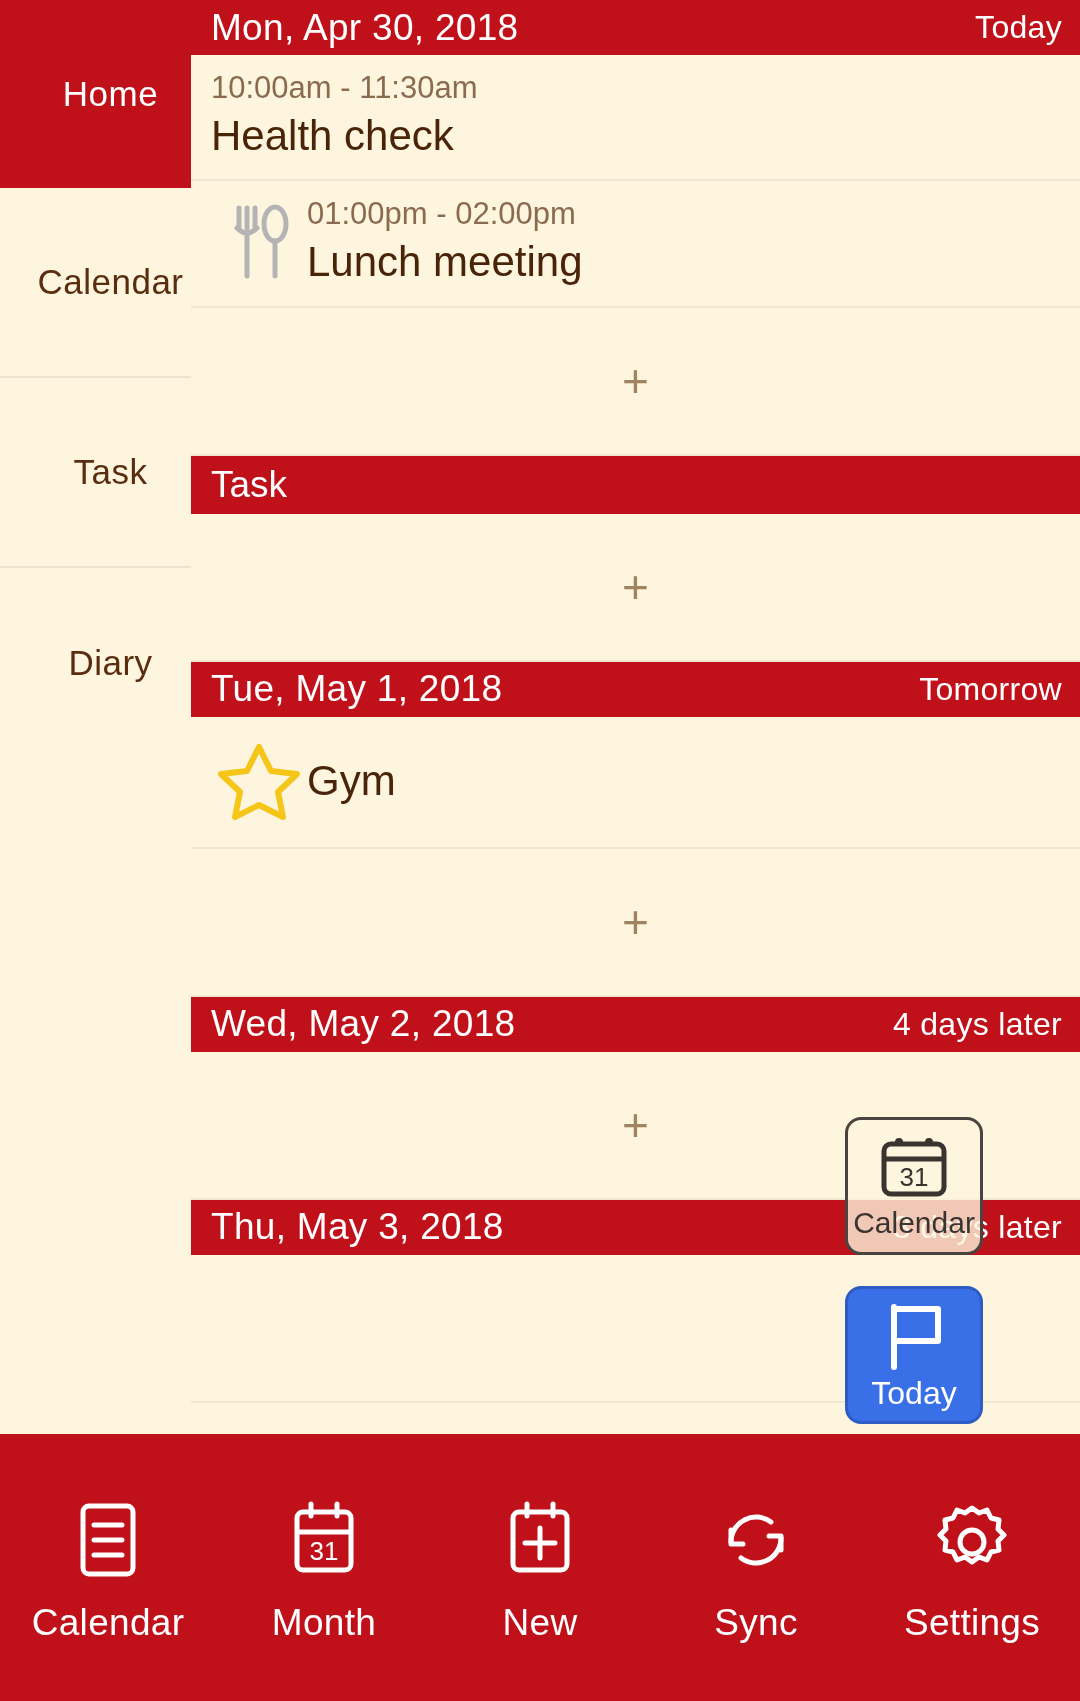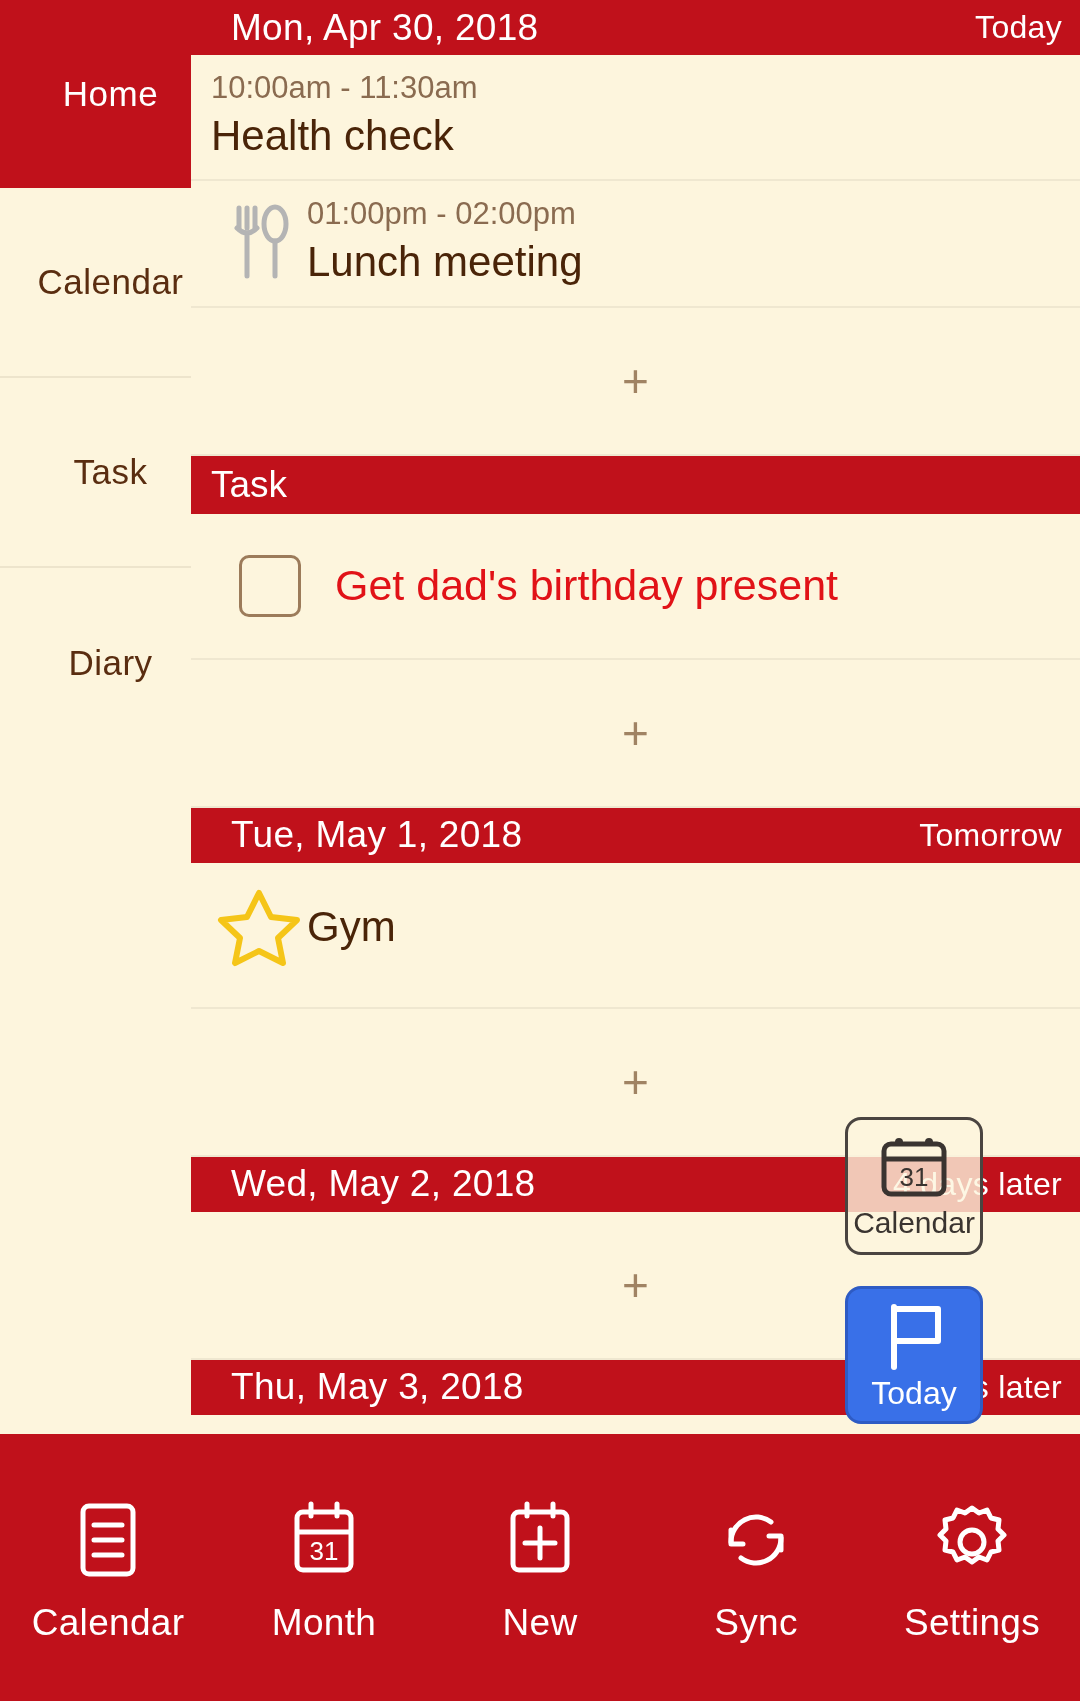--- a/index.html
+++ b/index.html
@@ -35,21 +35,21 @@
     background:#FDF5DD;
     overflow:hidden;
   }
 
   .date-bar {
     height:55px; background:#C0111B;
     display:flex; align-items:center; justify-content:space-between;
     padding:0 18px 0 20px;
     color:#FFFFFF;
   }
-  .date-bar .dleft { font-size:37px; letter-spacing:0.3px;margin-left:20px; }
+  .date-bar .dleft { font-size:37px; letter-spacing:0.3px; }
   .date-bar .dright { font-size:32px; letter-spacing:0.3px; }
 
   .sect-bar {
     height:58px; background:#C0111B;
     display:flex; align-items:center;
     padding:0 20px; color:#FFFFFF; font-size:37px;
   }
 
   .event {
     background:#FDF5DD;
@@ -181,35 +181,31 @@
     </div>
 
     <div class="add-row tall">
       <span class="plus">+</span>
     </div>
 
     <div class="sect-bar">
       <span>Task</span>
     </div>
 
-    <div class="task-row">
-      <span class="chk"></span>
-      <span class="task-label">Get dad's birthday present</span>
-    </div>
 
     <div class="add-row tall">
       <span class="plus">+</span>
     </div>
 
     <div class="date-bar">
       <span class="dleft">Tue, May 1, 2018</span>
       <span class="dright">Tomorrow</span>
     </div>
 
-    <div class="event" style="padding-top:24px;padding-bottom:40px;">
+    <div class="event" style="padding-top:24px;padding-bottom:26px;">
       <div class="icon-slot">
         <svg class="star-ic" viewBox="0 0 86 80">
           <path d="M43 6 L55 30 L81 33 L62 51 L67 76 L43 64 L19 76 L24 51 L5 33 L31 30 Z" fill="none" stroke="#F5C518" stroke-width="6" stroke-linejoin="round"></path>
         </svg>
       </div>
       <div class="etext">
         <div class="etitle">Gym</div>
       </div>
     </div>
 

